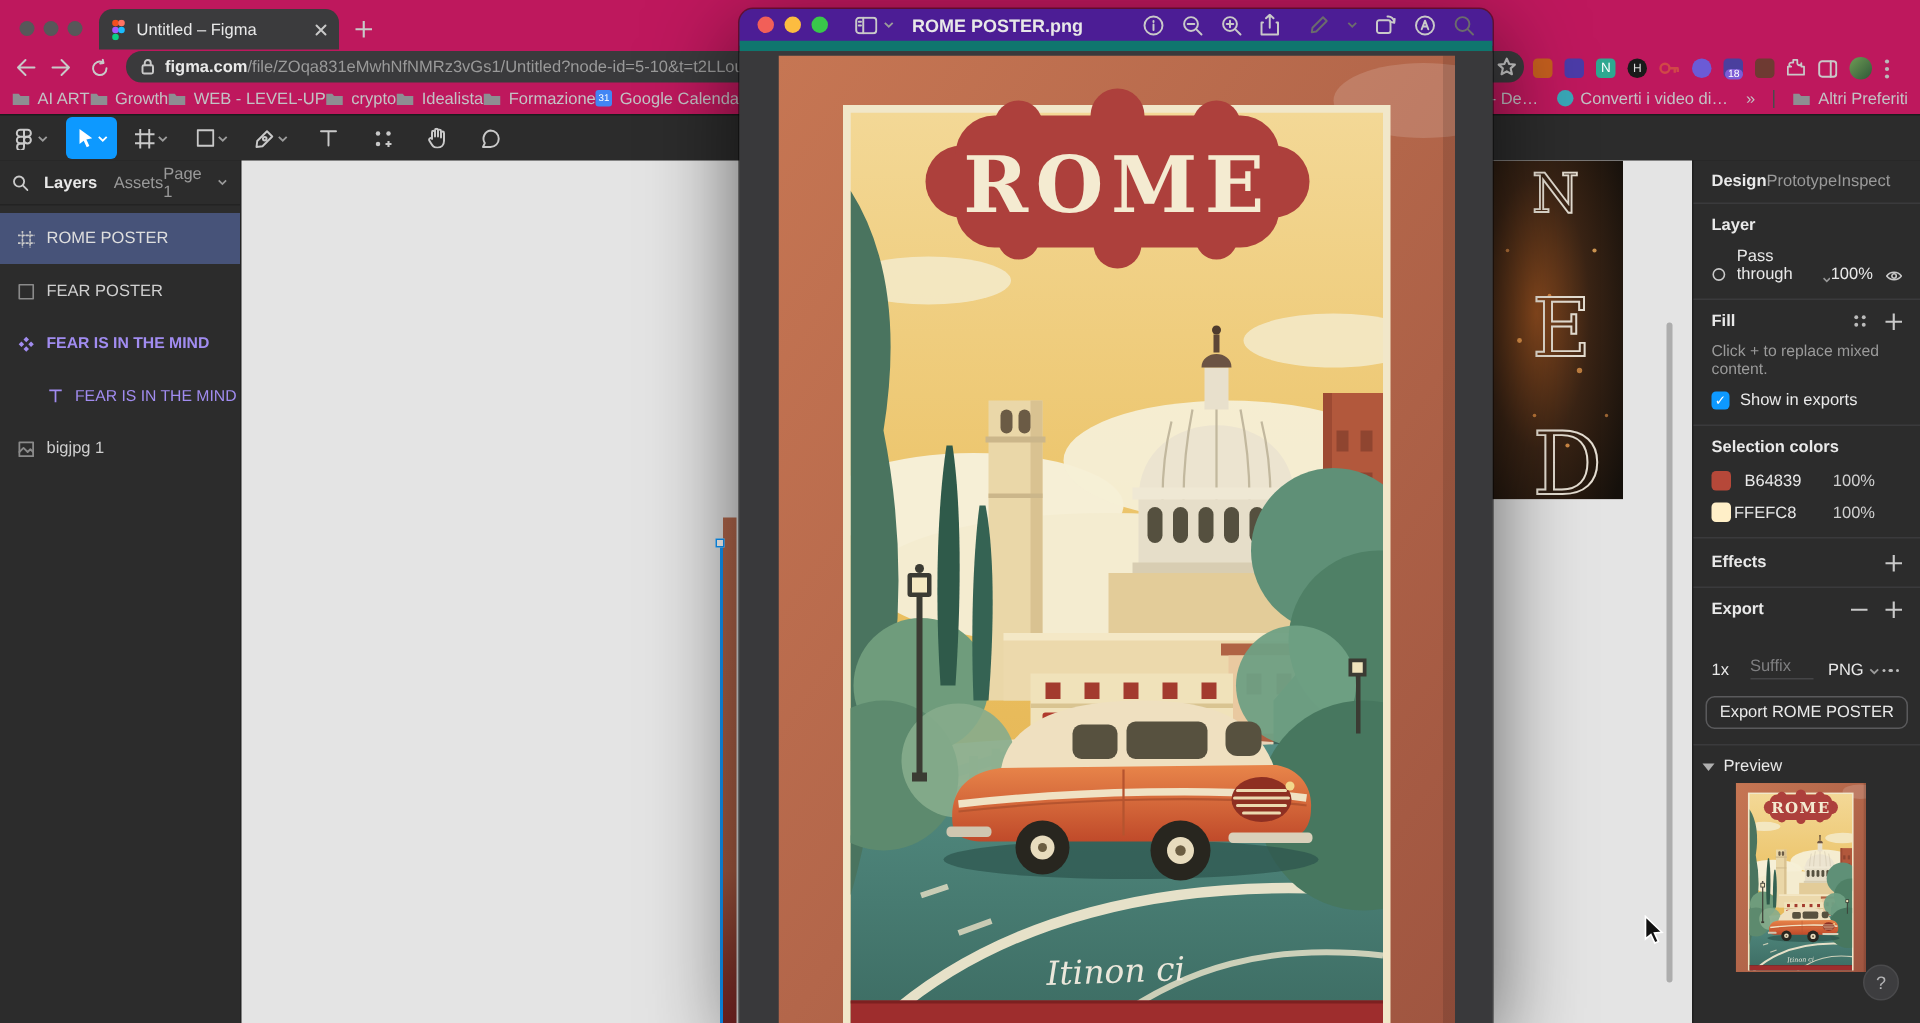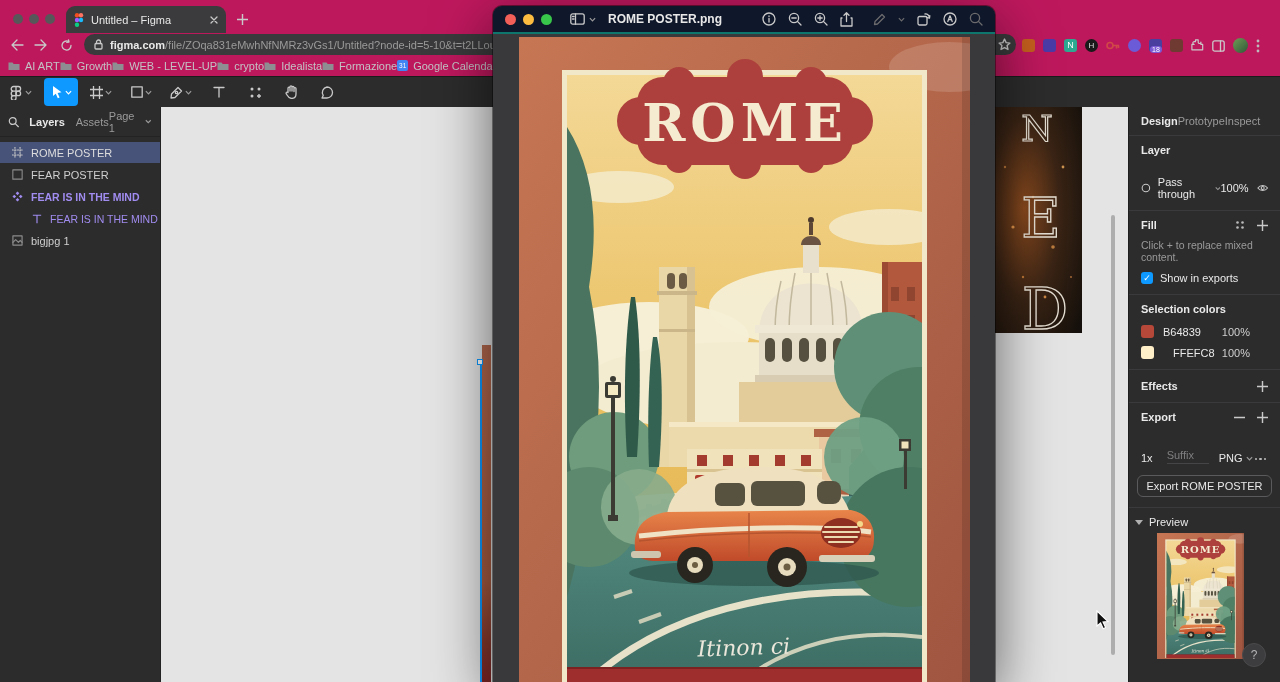--- a/index.html
+++ b/index.html
@@ -10,21 +10,21 @@
   .txt10{font-size:10.5px}
   .bold{font-weight:bold}
   .gray{color:#9a9a9a}
   .white{color:#e9e9e9}
   .chv{width:7px;height:5px;stroke:#9a9a9a;fill:none;stroke-width:1.4}
   .ic{fill:none;stroke:#c9c9c9;stroke-width:1.3;stroke-linecap:round;stroke-linejoin:round}
   .ic.dim{stroke:#6b6b6d}
   .circle{border-radius:50%}
   .tool{width:30px;height:28px;display:flex;align-items:center;justify-content:center;border-radius:4px}
   .tool.active{background:#0d99ff}
-  .lrow{height:21px;display:flex;align-items:center;font-size:11px;color:#dedede}
+  .lrow{height:34px;display:flex;align-items:center;font-size:11px;color:#dedede}
   .purple{color:#a18cf0}
   .swatch{width:13px;height:13px;border-radius:3px}
   .dots3 span{display:inline-block;width:2.5px;height:2.5px;border-radius:50%;background:#bbb;margin-right:2px}
   .bm{display:flex;align-items:center;gap:5px;font-size:11px;color:#c3c3c5;white-space:nowrap}
 </style>
 </head>
 <body>
 
 <svg width="0" height="0" style="position:absolute">
   <defs>
@@ -328,20 +328,37 @@
         <svg width="12" height="10" viewBox="0 0 12 10">
           <path d="M0.5 1.5 h4 l1.2 1.5 h5.8 v6 h-11 Z" fill="#8e8e92"></path>
         </svg>
         <span>Formazione</span>
       </span>
     <span class="bm">
         <span style="width:11px;height:11px;background:#4285f4;border-radius:2px;color:#fff;font-size:6.5px;text-align:center;line-height:11px;display:inline-block">31</span>
         <span>Google Calendar -…</span>
       </span>
   </div>
+  <div class="r" style="right:8px;top:56px;height:19px;display:flex;gap:12px;align-items:center">
+    <span class="bm">
+        <span>- De…</span>
+      </span>
+    <span class="bm">
+        <span class="circle" style="width:11px;height:11px;background:#3aa8b8;display:inline-block"></span>
+        <span>Converti i video di…</span>
+      </span>
+    <span class="bm gray">»</span>
+    <span style="width:1px;height:12px;background:#4a4a4c"></span>
+    <span class="bm">
+        <svg width="12" height="10" viewBox="0 0 12 10">
+          <path d="M0.5 1.5 h4 l1.2 1.5 h5.8 v6 h-11 Z" fill="#8e8e92"></path>
+        </svg>
+        <span>Altri Preferiti</span>
+      </span>
+  </div>
 </div>
 
 <div class="r" style="left:0;top:76px;width:1280px;height:31px;background:#2c2c2c;border-top:1px solid #1c1c1c;display:flex;align-items:center">
   <div class="tool" style="margin-left:6px">
     <svg class="ic" width="12" height="15" viewBox="0 0 12 15">
         <path d="M6 1.5 H3.5 a2.3 2.3 0 0 0 0 4.6 H6 Z M6 1.5 h2.3 a2.3 2.3 0 0 1 0 4.6 H6 Z M6 6.1 H3.5 a2.3 2.3 0 0 0 0 4.6 H6 Z"></path>
         <circle cx="8.3" cy="8.4" r="2.3"></circle>
         <path d="M6 10.7 H3.5 a2.3 2.3 0 1 0 2.5 2.3 Z"></path>
       </svg>
     <svg class="chv" viewBox="0 0 8 5" style="margin-left:3px">
@@ -492,21 +509,21 @@
 <div class="r" style="left:1111px;top:215px;width:4px;height:440px;background:#a3a3a3;border-radius:2px;opacity:0.85"></div>
 
 <div class="r" style="left:1128px;top:107px;width:152px;height:575px;background:#2c2c2c;border-left:1px solid #1f1f1f">
   <div style="height:29px;display:flex;align-items:center;padding:0 12px;border-bottom:1px solid #3a3a3c">
     <span class="txt11 white bold">Design</span>
     <span class="txt11 gray">Prototype</span>
     <span class="txt11 gray">Inspect</span>
   </div>
   <div style="padding:8px 12px 10px;border-bottom:1px solid #3a3a3c">
     <div class="txt11 white bold">Layer</div>
-    <div style="display:flex;align-items:center;margin-top:20px">
+    <div style="display:flex;align-items:flex-end;margin-top:9px">
       <svg class="ic" width="12" height="12" viewBox="0 0 12 12">
           <circle cx="6" cy="6" r="4.6"></circle>
         </svg>
       <span class="txt11 white" style="margin-left:7px">Pass through</span>
       <svg class="chv" viewBox="0 0 8 5" style="margin-left:4px">
           <path d="M1 1l3 3 3-3"></path>
         </svg>
       <span class="txt11 white" style="margin-left:auto">100%</span>
       <svg class="ic" width="14" height="10" viewBox="0 0 14 10" style="margin-left:8px">
           <path d="M1 5 C4 1 10 1 13 5 C10 9 4 9 1 5 Z"></path>
@@ -535,21 +552,21 @@
   </div>
   <div style="padding:8px 12px 10px;border-bottom:1px solid #3a3a3c">
     <div class="txt11 white bold">Selection colors</div>
     <div style="display:flex;align-items:flex-end;margin-top:10px">
       <span class="swatch" style="background: rgb(182, 72, 57);"></span>
       <span class="txt11 white" style="margin-left:9px">B64839</span>
       <span class="txt11" style="margin-left:auto;margin-right:18px;color:#cfcfcf">100%</span>
     </div>
     <div style="display:flex;align-items:center;margin-top:8px">
       <span class="swatch" style="background: rgb(255, 239, 200);"></span>
-      <span class="txt11 white" style="margin-left:19px">FFEFC8</span>
+      <span class="txt11 white" style="margin-left:2px">FFEFC8</span>
       <span class="txt11" style="margin-left:auto;margin-right:18px;color:#cfcfcf">100%</span>
     </div>
   </div>
   <div style="height:33px;display:flex;align-items:center;padding:0 12px;border-bottom:1px solid #3a3a3c">
     <span class="txt11 white bold">Effects</span>
     <svg class="ic" width="11" height="11" viewBox="0 0 10 10" style="margin-left:auto">
         <path d="M5 0 V10 M0 5 H10"></path>
       </svg>
   </div>
   <div style="padding:8px 8px 10px;border-bottom:1px solid #3a3a3c">
@@ -584,21 +601,21 @@
     </div>
     <div style="margin:5px 0 0 22px;width:87px;height:126px;overflow:hidden">
       <svg width="87" height="126" viewBox="0 0 451 653">
           <use href="#poster-art" width="451" height="653"></use>
         </svg>
     </div>
   </div>
 </div>
 
 <div class="r" style="left:493px;top:6px;width:502px;height:676px;background:#3a3a3c;border-radius:9px 9px 0 0;box-shadow:0 18px 60px rgba(0,0,0,0.6),0 0 0 1px rgba(0,0,0,0.4)">
-  <div style="height:28px;background:#0f172a;border-radius:9px 9px 0 0;border-bottom:2px solid #0f766e;display:flex;align-items:center;padding:0 12px">
+  <div style="height:28px;background:#4c1d95;border-radius:9px 9px 0 0;border-bottom:7px solid #0f766e;display:flex;align-items:center;padding:0 12px">
     <span class="circle" style="width:11px;height:11px;background:#f25f58"></span>
     <span class="circle" style="width:11px;height:11px;background:#fcbc40;margin-left:7px"></span>
     <span class="circle" style="width:11px;height:11px;background:#39c74b;margin-left:7px"></span>
     <svg class="ic" width="15" height="12" viewBox="0 0 15 12" style="margin-left:18px">
         <rect x="0.8" y="0.8" width="13.4" height="10.4" rx="2"></rect>
         <path d="M5.5 0.8 V11.2 M2.5 3.5 h1.5 M2.5 6 h1.5"></path>
       </svg>
     <svg class="chv" viewBox="0 0 8 5" style="margin-left:4px">
         <path d="M1 1l3 3 3-3"></path>
       </svg>

